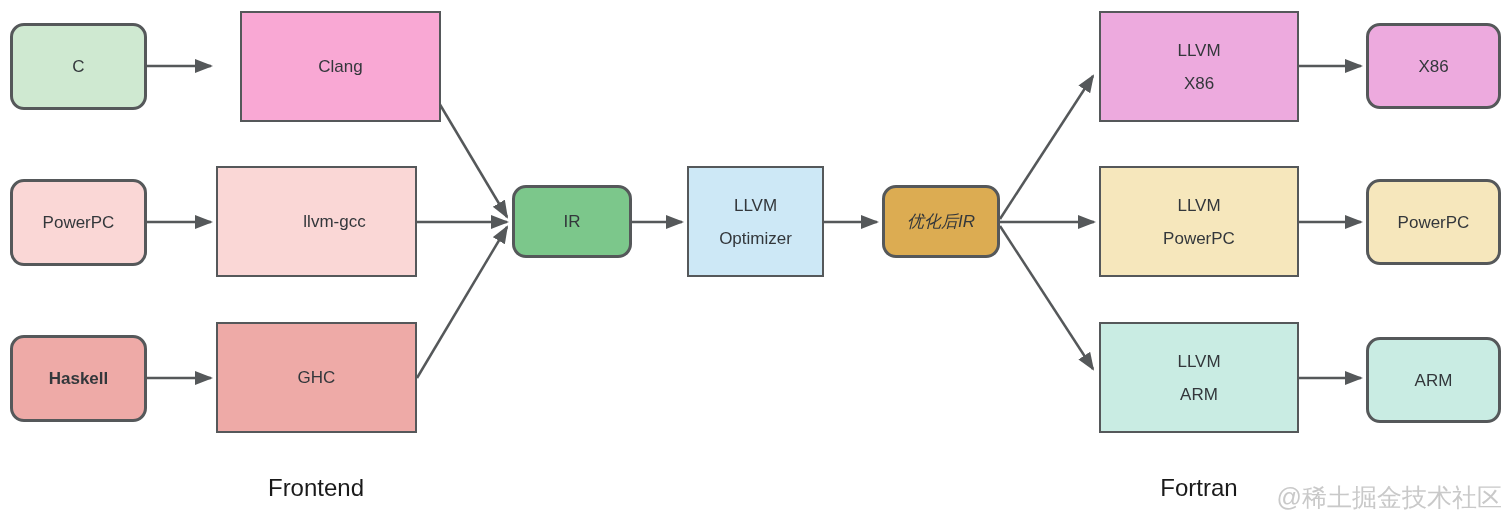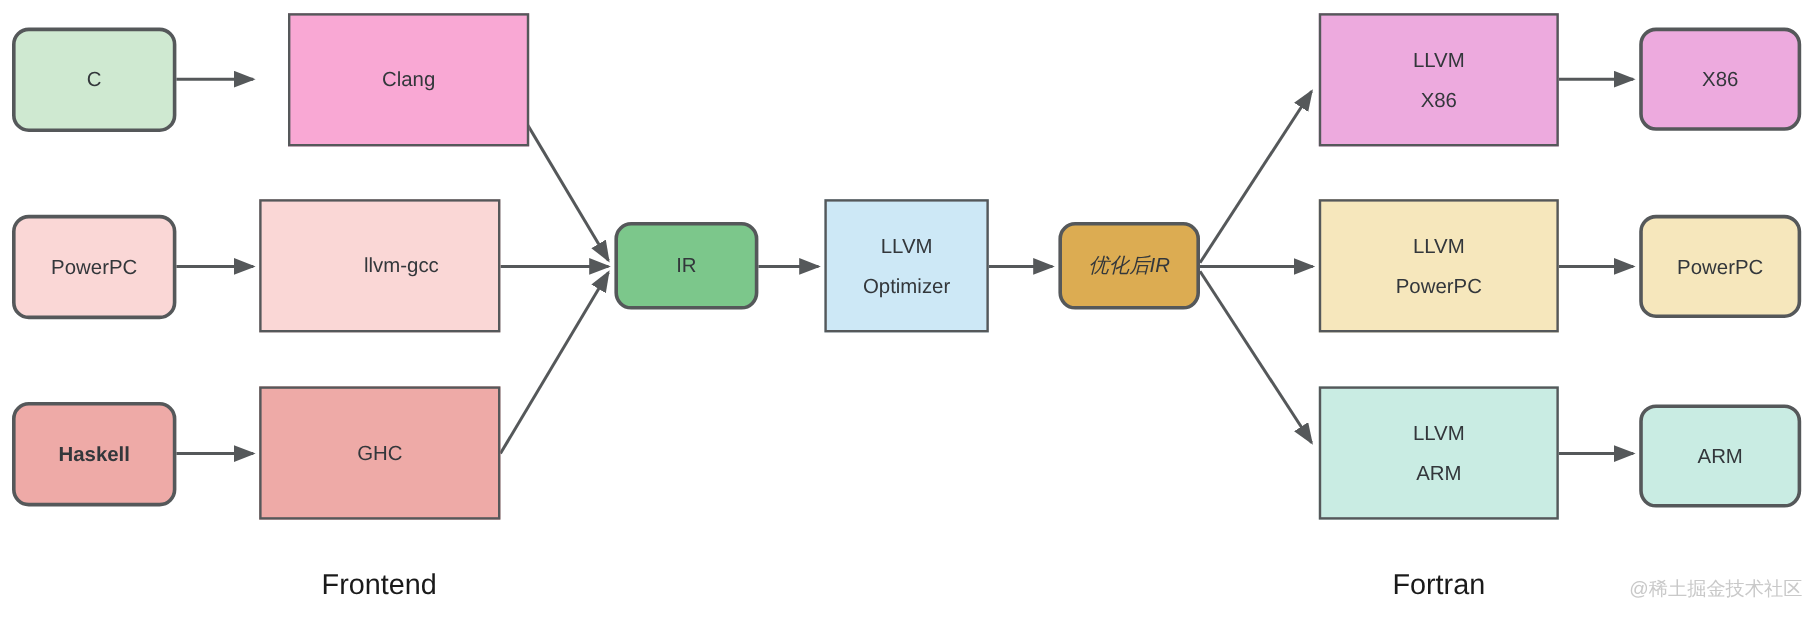--- a/index.html
+++ b/index.html
@@ -53,21 +53,21 @@
     font-size: 24px;
     color: #1a1a1a;
     font-weight: 500;
     white-space: nowrap;
     transform: translateX(-50%);
   }
   .watermark {
     position: absolute;
     right: 10px;
     top: 481px;
-    font-size: 16px;
+    font-size: 25px;
     color: #c9c9c9;
     white-space: nowrap;
   }
 
   
   #n-c        { left: 10px;   top: 23px;  width: 137px; height: 87px; }
   #n-clang    { left: 216px;  top: 11px;  width: 201px; height: 111px; }
   #n-fortran  { left: 10px;   top: 179px; width: 137px; height: 87px; }
   #n-llvmgcc  { left: 216px;  top: 166px; width: 201px; height: 111px; }
   #n-haskell  { left: 10px;   top: 335px; width: 137px; height: 87px; font-weight: bold; }

